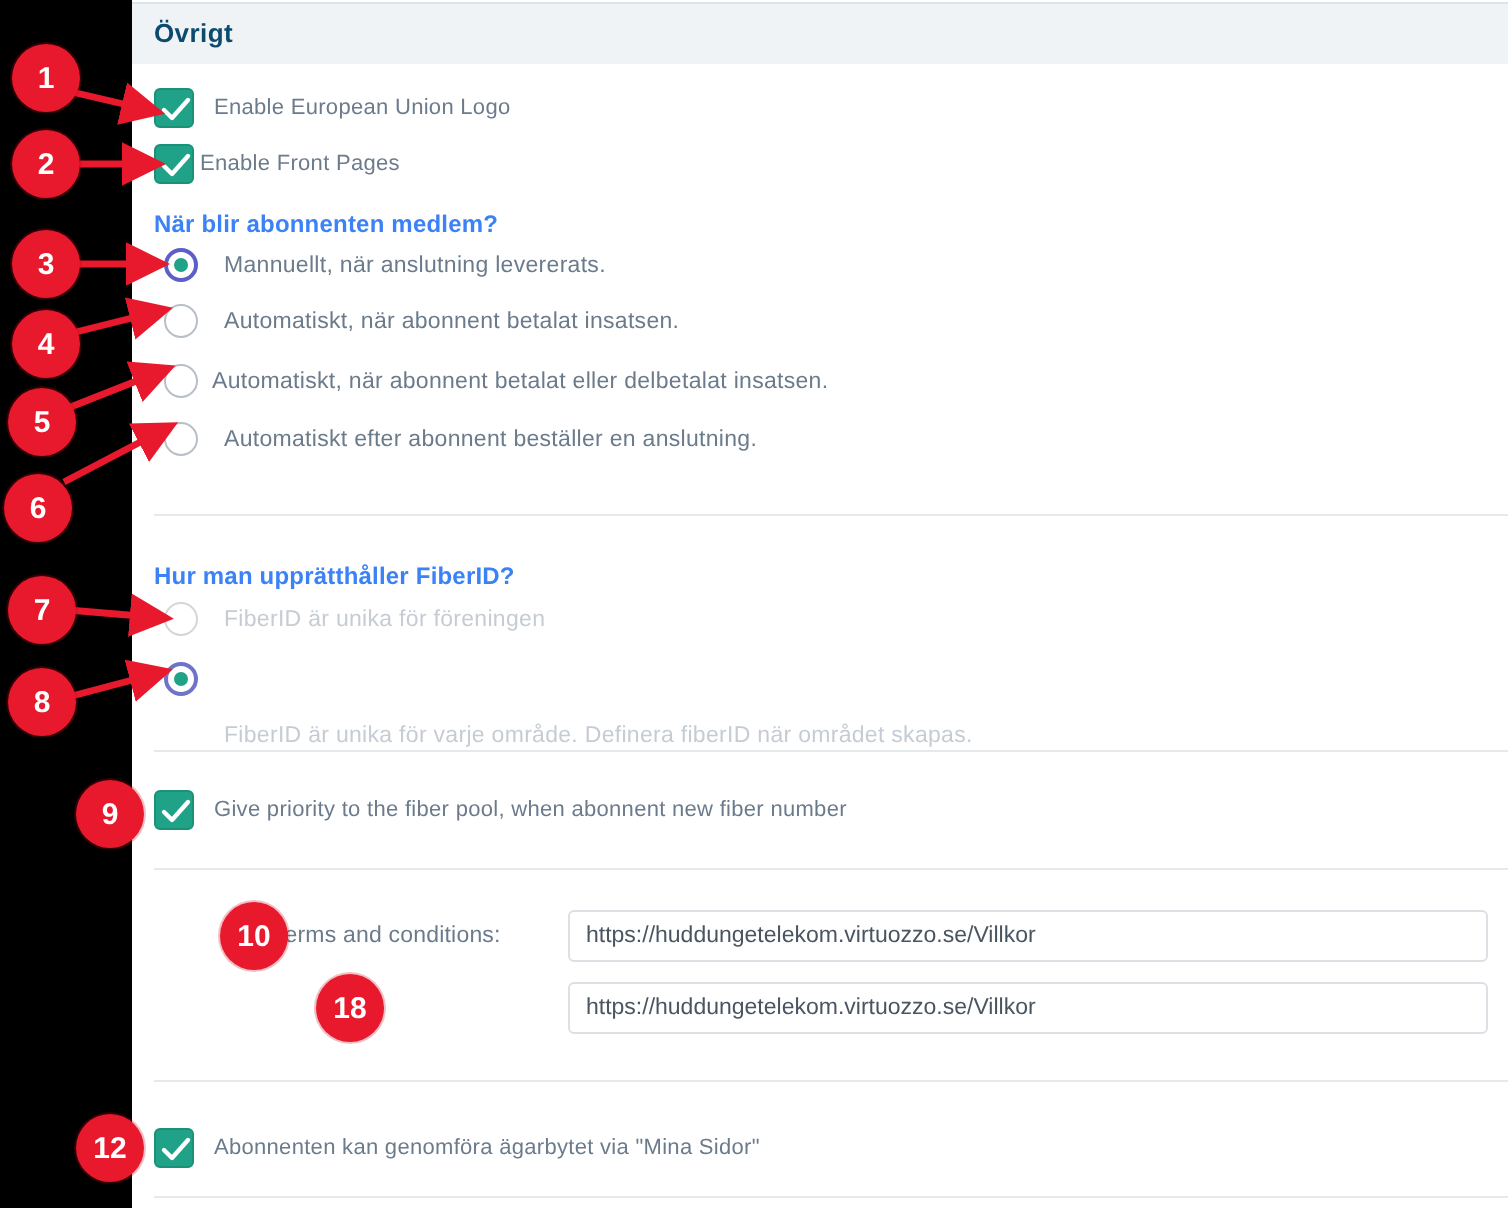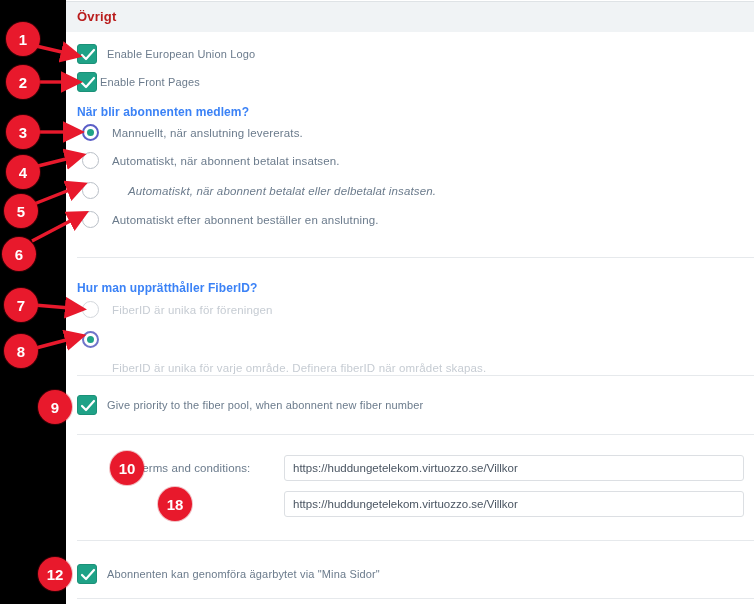--- a/index.html
+++ b/index.html
@@ -23,21 +23,21 @@
     position: absolute; left: 66px; top: 0; width: 688px; height: 604px;
     background: #ffffff;
   }
   .panel-header {
     position: absolute; left: 0; top: 1px; width: 688px; height: 31px;
     background: #f0f3f5;
     border-top: 1px solid #dfe3e6;
   }
   .panel-header .title {
     position: absolute; left: 11px; top: 7px;
-    font-size: 13px; font-weight: bold; color: #b91c1c;
+    font-size: 13px; font-weight: bold; color: #0c4a6e;
     letter-spacing: .2px;
   }
 
   
   .row { position: absolute; }
   .checkbox {
     position: absolute; width: 20px; height: 20px; border-radius: 3px;
     background: #1fa287; border: 1px solid #1b9178;
   }
   .checkbox svg { position: absolute; left: 2px; top: 3px; }
@@ -133,21 +133,21 @@
     <div class="row" style="left:16px; top:124px;">
       <div class="radio checked"></div>
       <div class="r-label" style="left:30px; top:3px;">Mannuellt, när anslutning levererats.</div>
     </div>
     <div class="row" style="left:16px; top:152px;">
       <div class="radio"></div>
       <div class="r-label" style="left:30px; top:3px;">Automatiskt, när abonnent betalat insatsen.</div>
     </div>
     <div class="row" style="left:16px; top:182px;">
       <div class="radio"></div>
-      <div class="r-label" style="left:46px; top:3px;font-style:italic;">Automatiskt, när abonnent betalat eller delbetalat insatsen.</div>
+      <div class="r-label" style="left:24px; top:3px;">Automatiskt, när abonnent betalat eller delbetalat insatsen.</div>
     </div>
     <div class="row" style="left:16px; top:211px;">
       <div class="radio"></div>
       <div class="r-label" style="left:30px; top:3px;">Automatiskt efter abonnent beställer en anslutning.</div>
     </div>
 
     <div class="divider" style="top:257px;"></div>
 
     <div class="section-title" style="left:11px; top:281px;">Hur man upprätthåller FiberID?</div>
 

